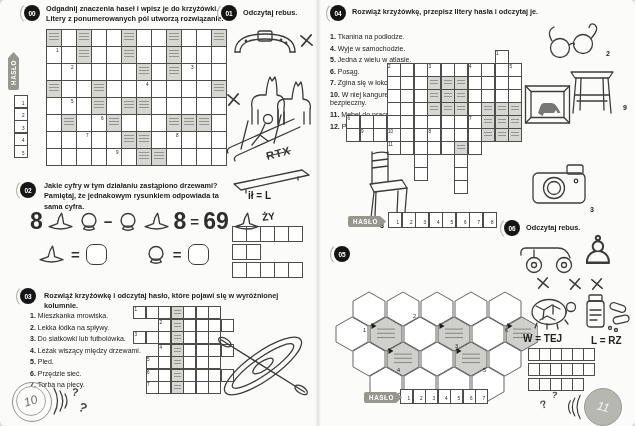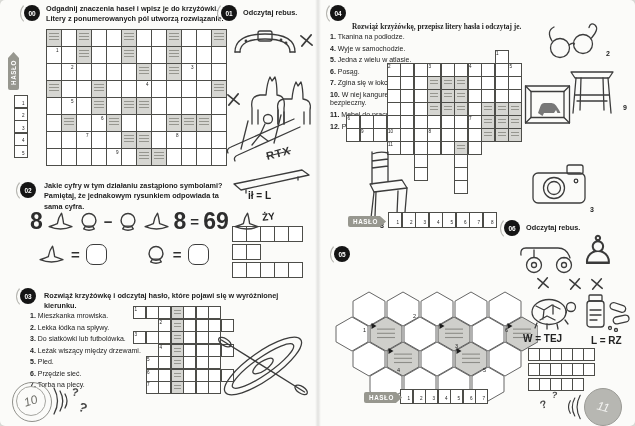--- a/index.html
+++ b/index.html
@@ -229,21 +229,21 @@
       </div>
     <div class="gridbox" style="left:232px;top:262px;">
         <div class="cl" style="left: 0px; top: 0px; width: 14.8px; height: 15.8px;"></div>
         <div class="cl" style="left: 14px; top: 0px; width: 14.8px; height: 15.8px;"></div>
         <div class="cl" style="left: 28px; top: 0px; width: 14.8px; height: 15.8px;"></div>
         <div class="cl" style="left: 42px; top: 0px; width: 14.8px; height: 15.8px;"></div>
         <div class="cl" style="left: 56px; top: 0px; width: 14.8px; height: 15.8px;"></div>
       </div>
 
     <div class="badge" style="left:20px;top:182px;">02</div>
-    <div class="instr" style="left:44px;top:181px;width:186px;">Jakie cyfry w tym działaniu zastąpiono symbolami? Pamiętaj, że jednakowym rysunkiem odpowiada ta sama cyfra.</div>
+    <div class="instr" style="left:44px;top:181px;width:186px;">Jakie cyfry w tym działaniu zastąpiono drzewami? Pamiętaj, że jednakowym rysunkiem odpowiada ta sama cyfra.</div>
 
     <div class="eqrow" style="left:30px;top:208px;">
       <span class="eqnum">8</span>
       <svg width="27" height="21" viewBox="0 0 26 18">
           <path class="ink" stroke-width="1.1" d="M2 14 Q8 12 10 11 Q11 5 14 1 Q15 4 16 11 Q19 12 24 14 Q13 18.5 2 14 Z"></path>
         </svg>
       <svg width="22" height="21" viewBox="0 0 20 18">
           <g class="ink" stroke-width="1.1">
             <circle cx="10" cy="8" r="6.3"></circle>
             <path d="M5.2 15.8 q4.8 2.4 9.6 0 l-1.6 -2.6 h-6.4 z"></path>
@@ -277,21 +277,21 @@
           <g class="ink" stroke-width="1.1">
             <circle cx="10" cy="8" r="6.3"></circle>
             <path d="M5.2 15.8 q4.8 2.4 9.6 0 l-1.6 -2.6 h-6.4 z"></path>
           </g>
         </svg>
       <span class="eqop">=</span>
       <span class="ansbub"></span>
     </div>
 
     <div class="badge" style="left:20px;top:288px;">03</div>
-    <div class="instr" style="left:44px;top:291px;width:262px;">Rozwiąż krzyżówkę i odczytaj hasło, które pojawi się w wyróżnionej kierunku.</div>
+    <div class="instr" style="left:44px;top:291px;width:262px;">Rozwiąż krzyżówkę i odczytaj hasło, które pojawi się w wyróżnionej kolumnie.</div>
     <div class="cluebox" style="left:30px;top:312px;width:116px;">
         <div class="clue"><b>1.</b><span> Mieszkanka mrowiska.</span></div>
         <div class="clue"><b>2.</b><span> Lekka łódka na spływy.</span></div>
         <div class="clue"><b>3.</b><span> Do siatkówki lub futbolówka.</span></div>
         <div class="clue"><b>4.</b><span> Leżak wiszący między drzewami.</span></div>
         <div class="clue"><b>5.</b><span> Pled.</span></div>
         <div class="clue"><b>6.</b><span> Przędzie sieć.</span></div>
         <div class="clue"><b>7.</b><span> Torba na plecy.</span></div>
       </div>
     <div class="gridbox" style="left:133px;top:306px;width:101px;height:88px;">
@@ -376,21 +376,21 @@
           <path d="M13 8 q4 7 0 14"></path>
         </g>
     </svg>
     <span class="qmark" style="left:72px;top:386px;transform:rotate(10deg);">?</span>
     <span class="qmark" style="left:79px;top:400px;transform:rotate(24deg);font-size:13px;">?</span>
   </div>
 
   <div class="page right">
 
     <div class="badge" style="left:12px;top:5px;">04</div>
-    <div class="instr" style="left:34px;top:22px;width:210px;font-family:Liberation Serif, serif;">Rozwiąż krzyżówkę, przepisz litery hasła i odczytaj je.</div>
+    <div class="instr" style="left:34px;top:7px;width:210px;">Rozwiąż krzyżówkę, przepisz litery hasła i odczytaj je.</div>
 
     <div class="cluebox" style="left:12px;top:33px;width:100px;">
         <div class="clue"><b>1.</b><span> Tkanina na podłodze.</span></div>
         <div class="clue"><b>4.</b><span> Wyje w samochodzie.</span></div>
         <div class="clue"><b>5.</b><span> Jedna z wielu w atlasie.</span></div>
         <div class="clue"><b>6.</b><span> Posąg.</span></div>
         <div class="clue"><b>7.</b><span> Zgina się w łokciu.</span></div>
         <div class="clue"><b>10.</b><span> W niej kangurek jest bezpieczny.</span></div>
         <div class="clue"><b>11.</b><span> Mebel do pracy i nauki.</span></div>
         <div class="clue"><b>12.</b><span> Przywiązany do latawca.</span></div>

